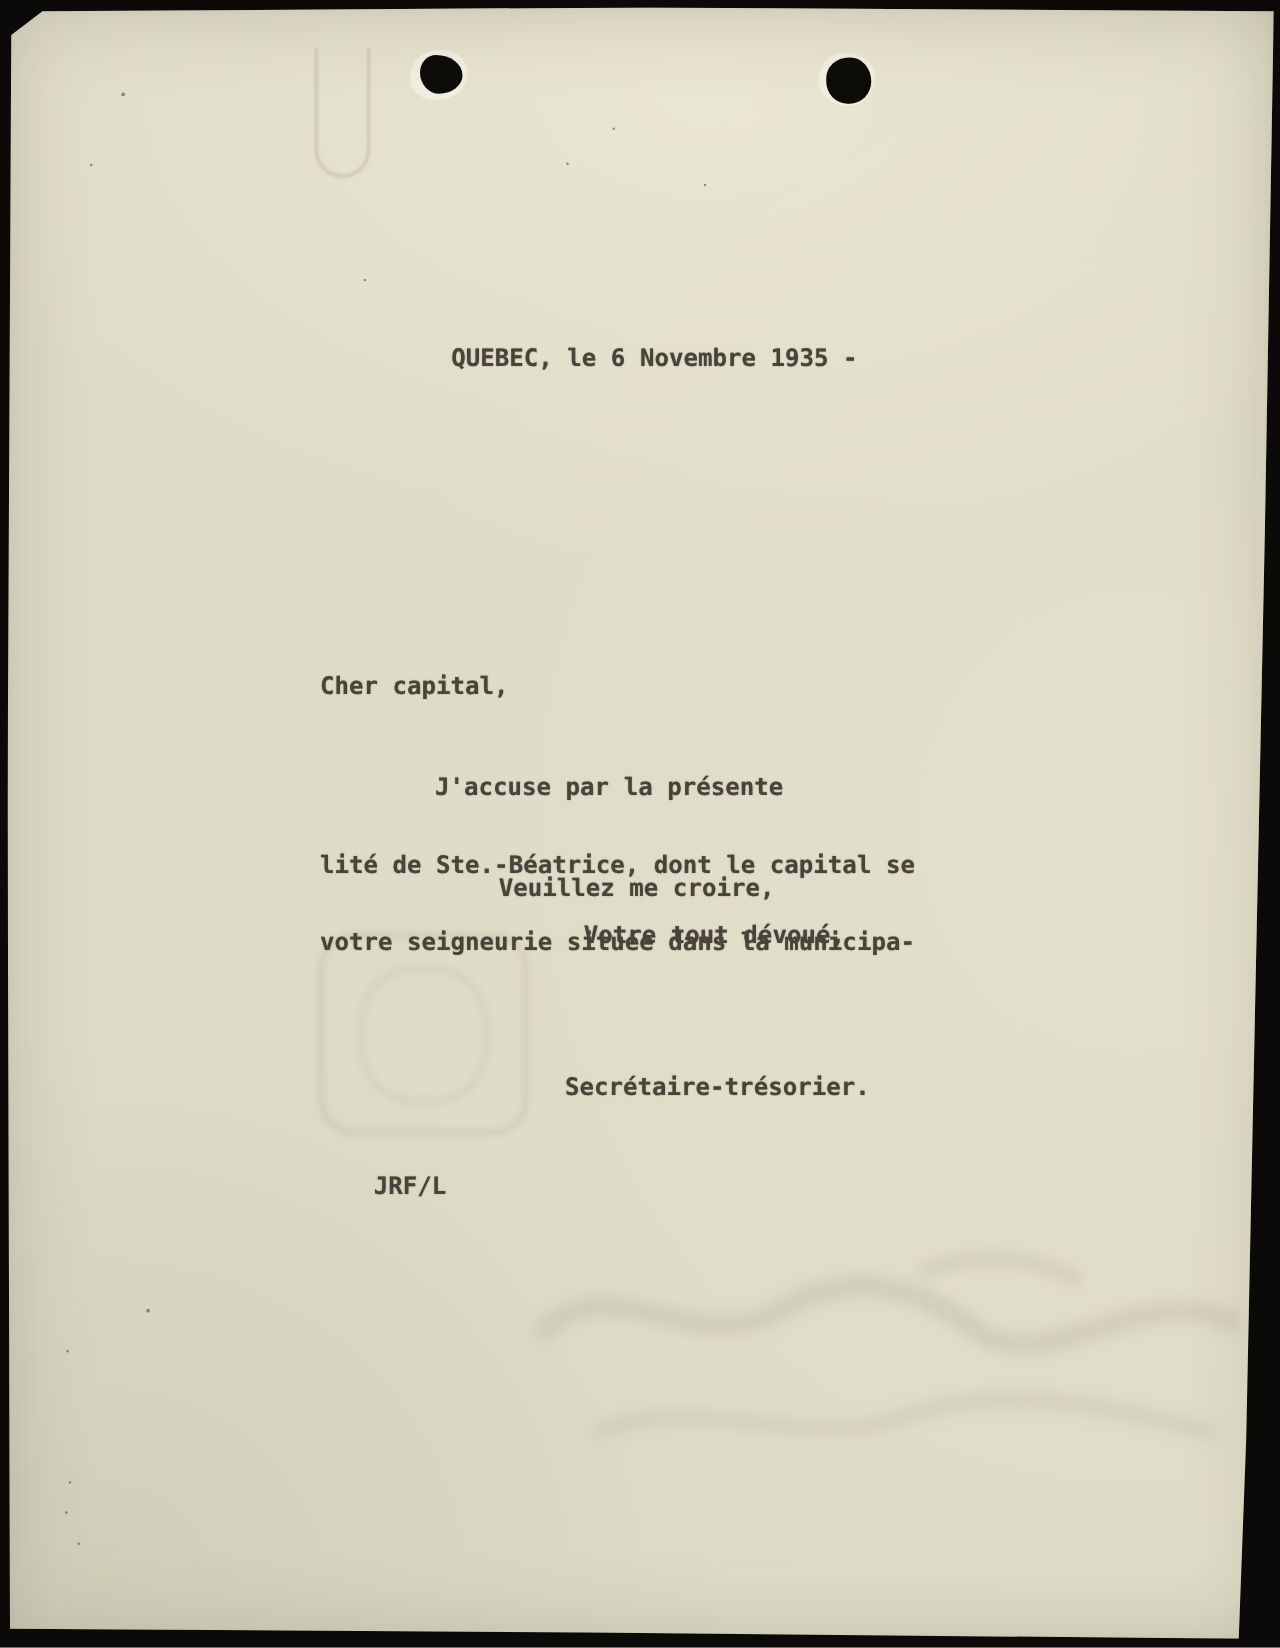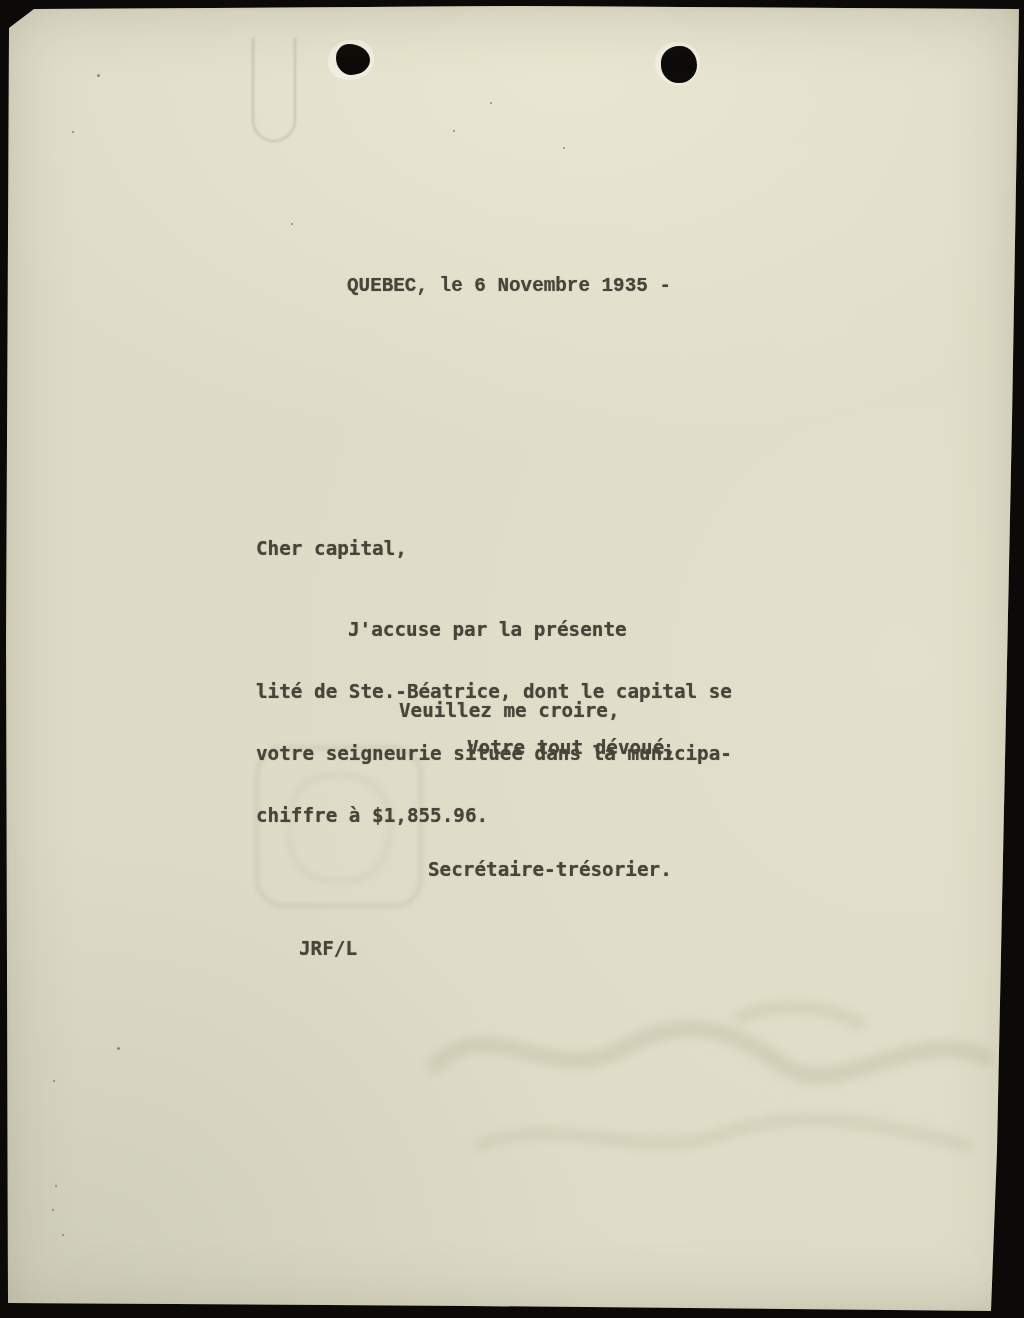--- a/index.html
+++ b/index.html
@@ -32,28 +32,28 @@
   .type {
     position: absolute;
     color: #48443a;
     font-size: 19.3px;
     font-weight: 700;
     white-space: pre;
     text-shadow: 0 0 1px rgba(72,68,56,.65);
     filter: blur(.3px);
     letter-spacing: 0;
   }
-  .dateline   { left: 347px; top: 275px; font-family: Liberation Mono, monospace; }
+  .dateline   { left: 361px; top: 275px; }
   .address    { left: 252px; top: 398px; line-height: 21px; }
   .salutation { left: 256px; top: 537px; }
   .body-par   { left: 256px; top: 579px; line-height: 20.6px; }
   .body-par .indent { margin-left: 92px; }
   .closing1   { left: 399px; top: 699px; }
   .closing2   { left: 467px; top: 736px; text-align: right; }
-  .signature  { left: 428px; top: 858px; }
+  .signature  { left: 452px; top: 858px; }
   .initials   { left: 254px; top: 937px; margin-left: 45px; }
 
   
   .halo { position: absolute; background: #f1eee1; filter: blur(.6px); }
   .hole { position: absolute; background: #0d0c09; }
   .halo-left  { left: 328px; top: 40px; width: 46px; height: 40px; border-radius: 50% 40% 55% 45% / 55% 45% 50% 40%; }
   .hole-left  { left: 336px; top: 44px; width: 34px; height: 31px; border-radius: 38% 62% 55% 45% / 45% 52% 48% 55%; }
   .halo-right { left: 655px; top: 42px; width: 45px; height: 43px; border-radius: 45% 55% 48% 52% / 50% 42% 58% 50%; }
   .hole-right { left: 661px; top: 46px; width: 36px; height: 37px; border-radius: 52% 48% 50% 50% / 46% 54% 50% 50%; }
 
@@ -116,21 +116,20 @@
 
     <div class="type dateline">QUEBEC, le 6 Novembre 1935 -</div>
 
 
     <div class="type salutation">Cher capital,</div>
 
     <div class="type body-par">
       <div class="indent">J'accuse par la présente</div>
       <div>lité de Ste.-Béatrice, dont le capital se</div>
       <div>votre seigneurie située dans la municipa-</div>
-      <div>chiffre à $1,855.96.</div>
     </div>
 
     <div class="type closing1">Veuillez me croire,</div>
     <div class="type closing2">Votre tout dévoué,</div>
 
     <div class="type signature">Secrétaire-trésorier.</div>
     <div class="type initials">JRF/L</div>
 
     <div class="vignette"></div>
   </div>

